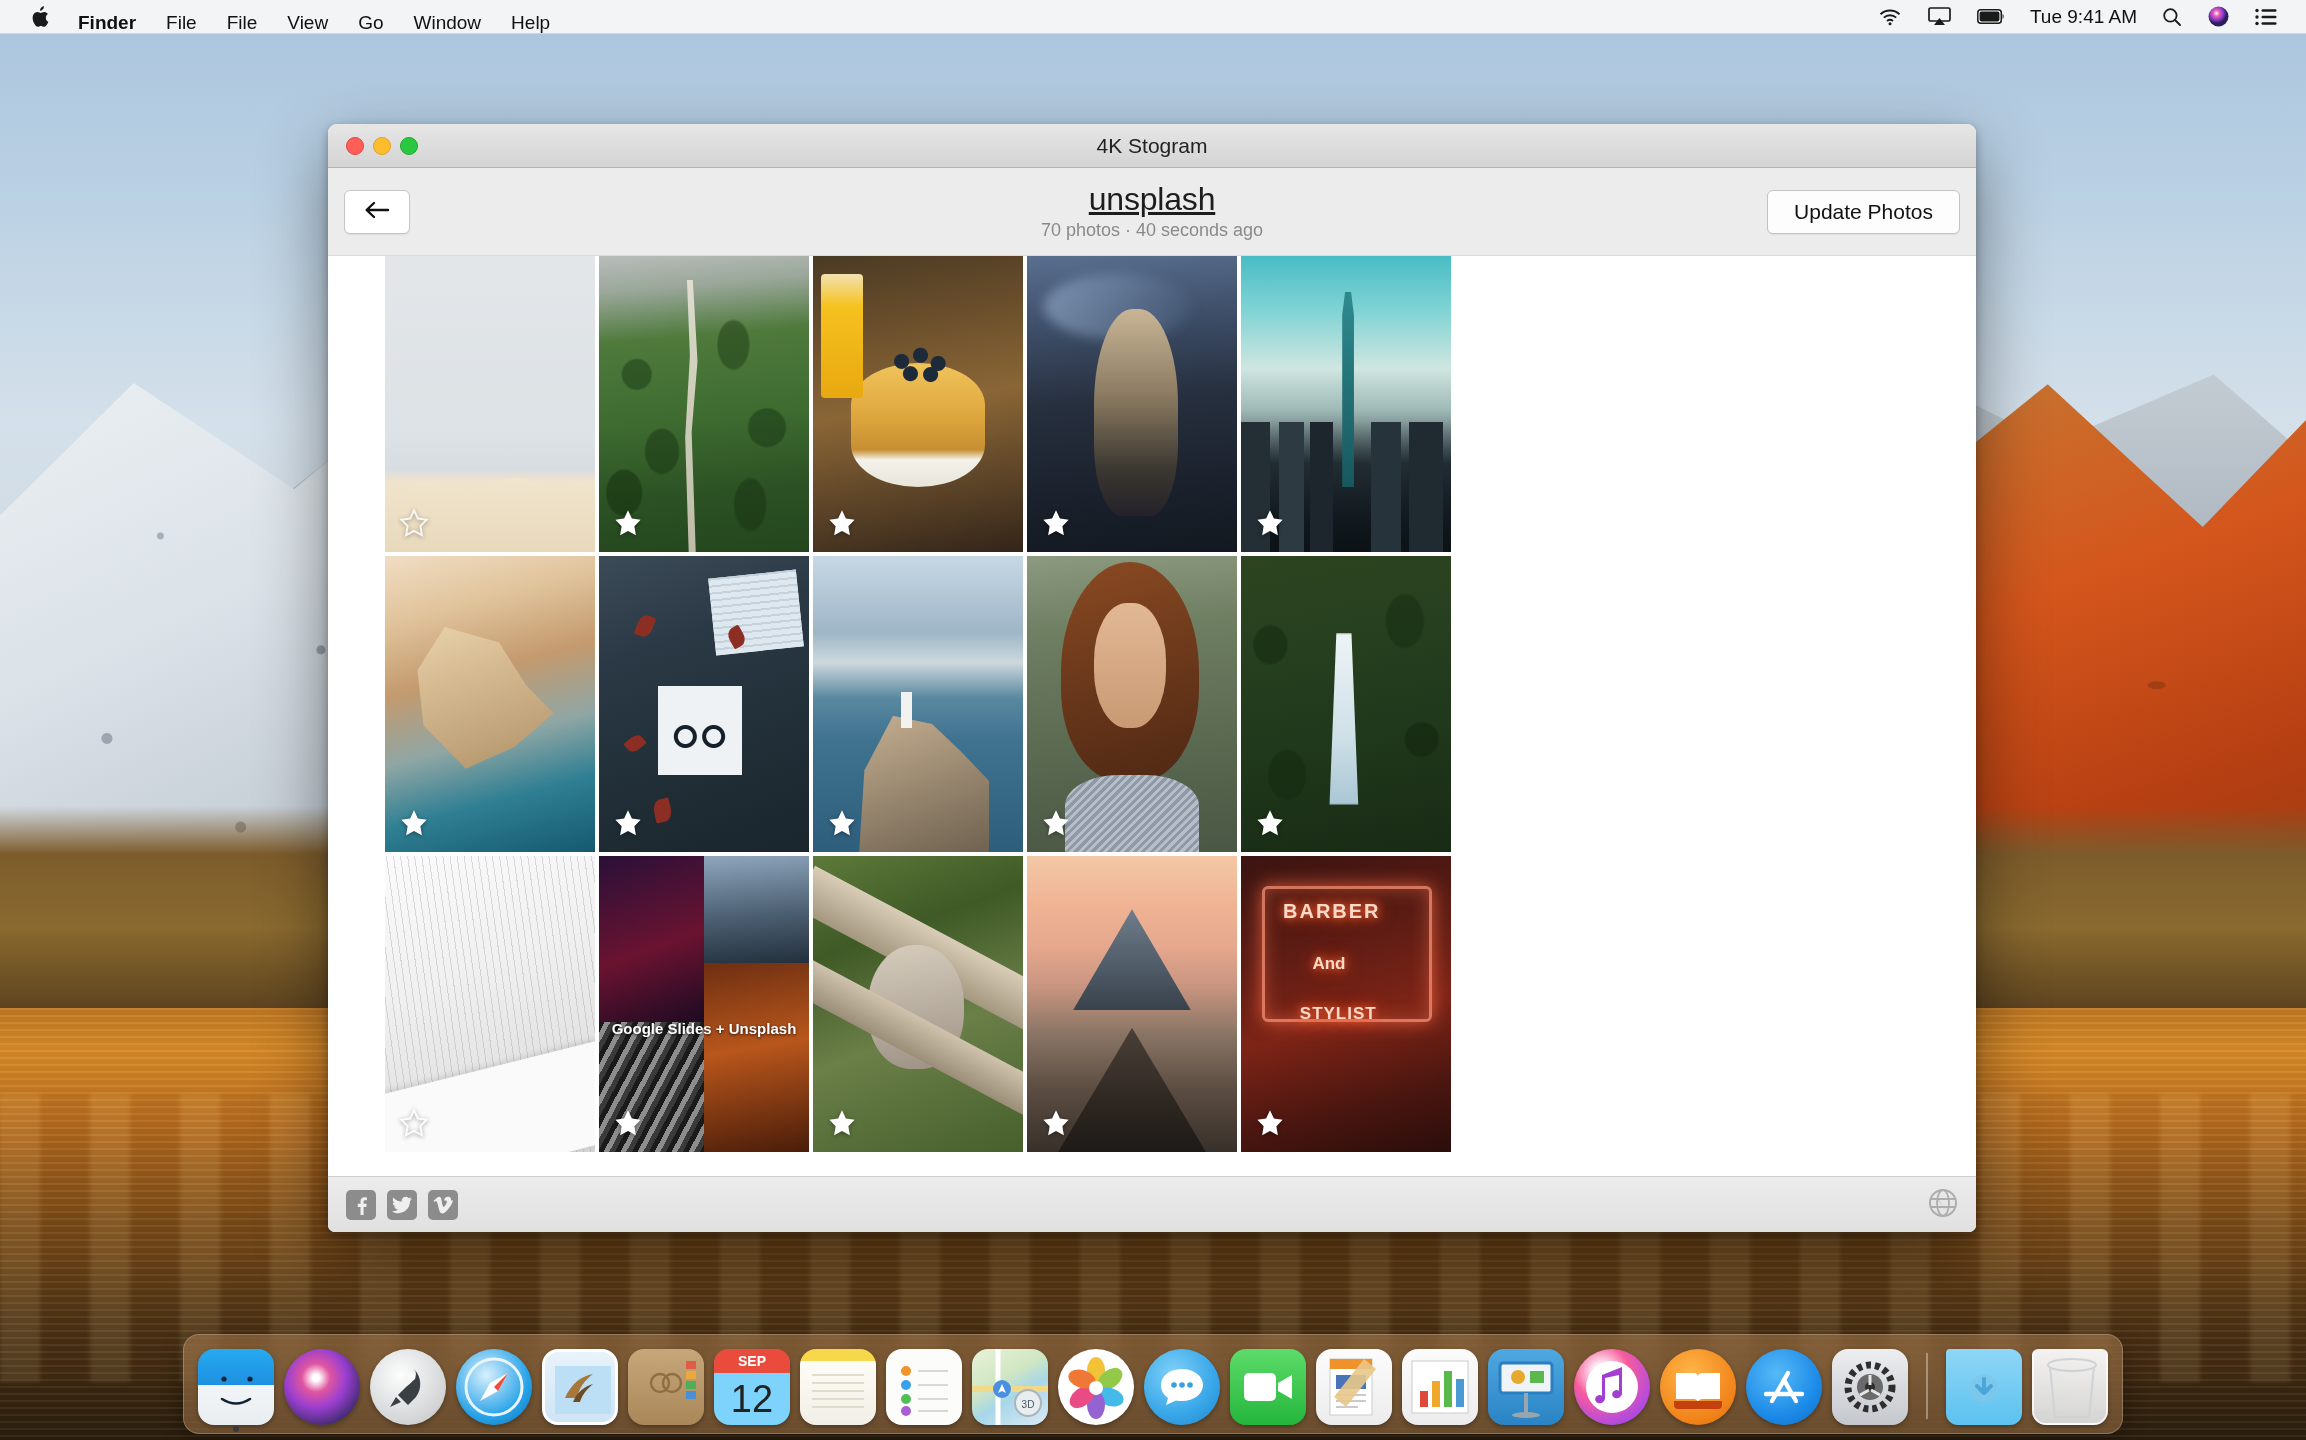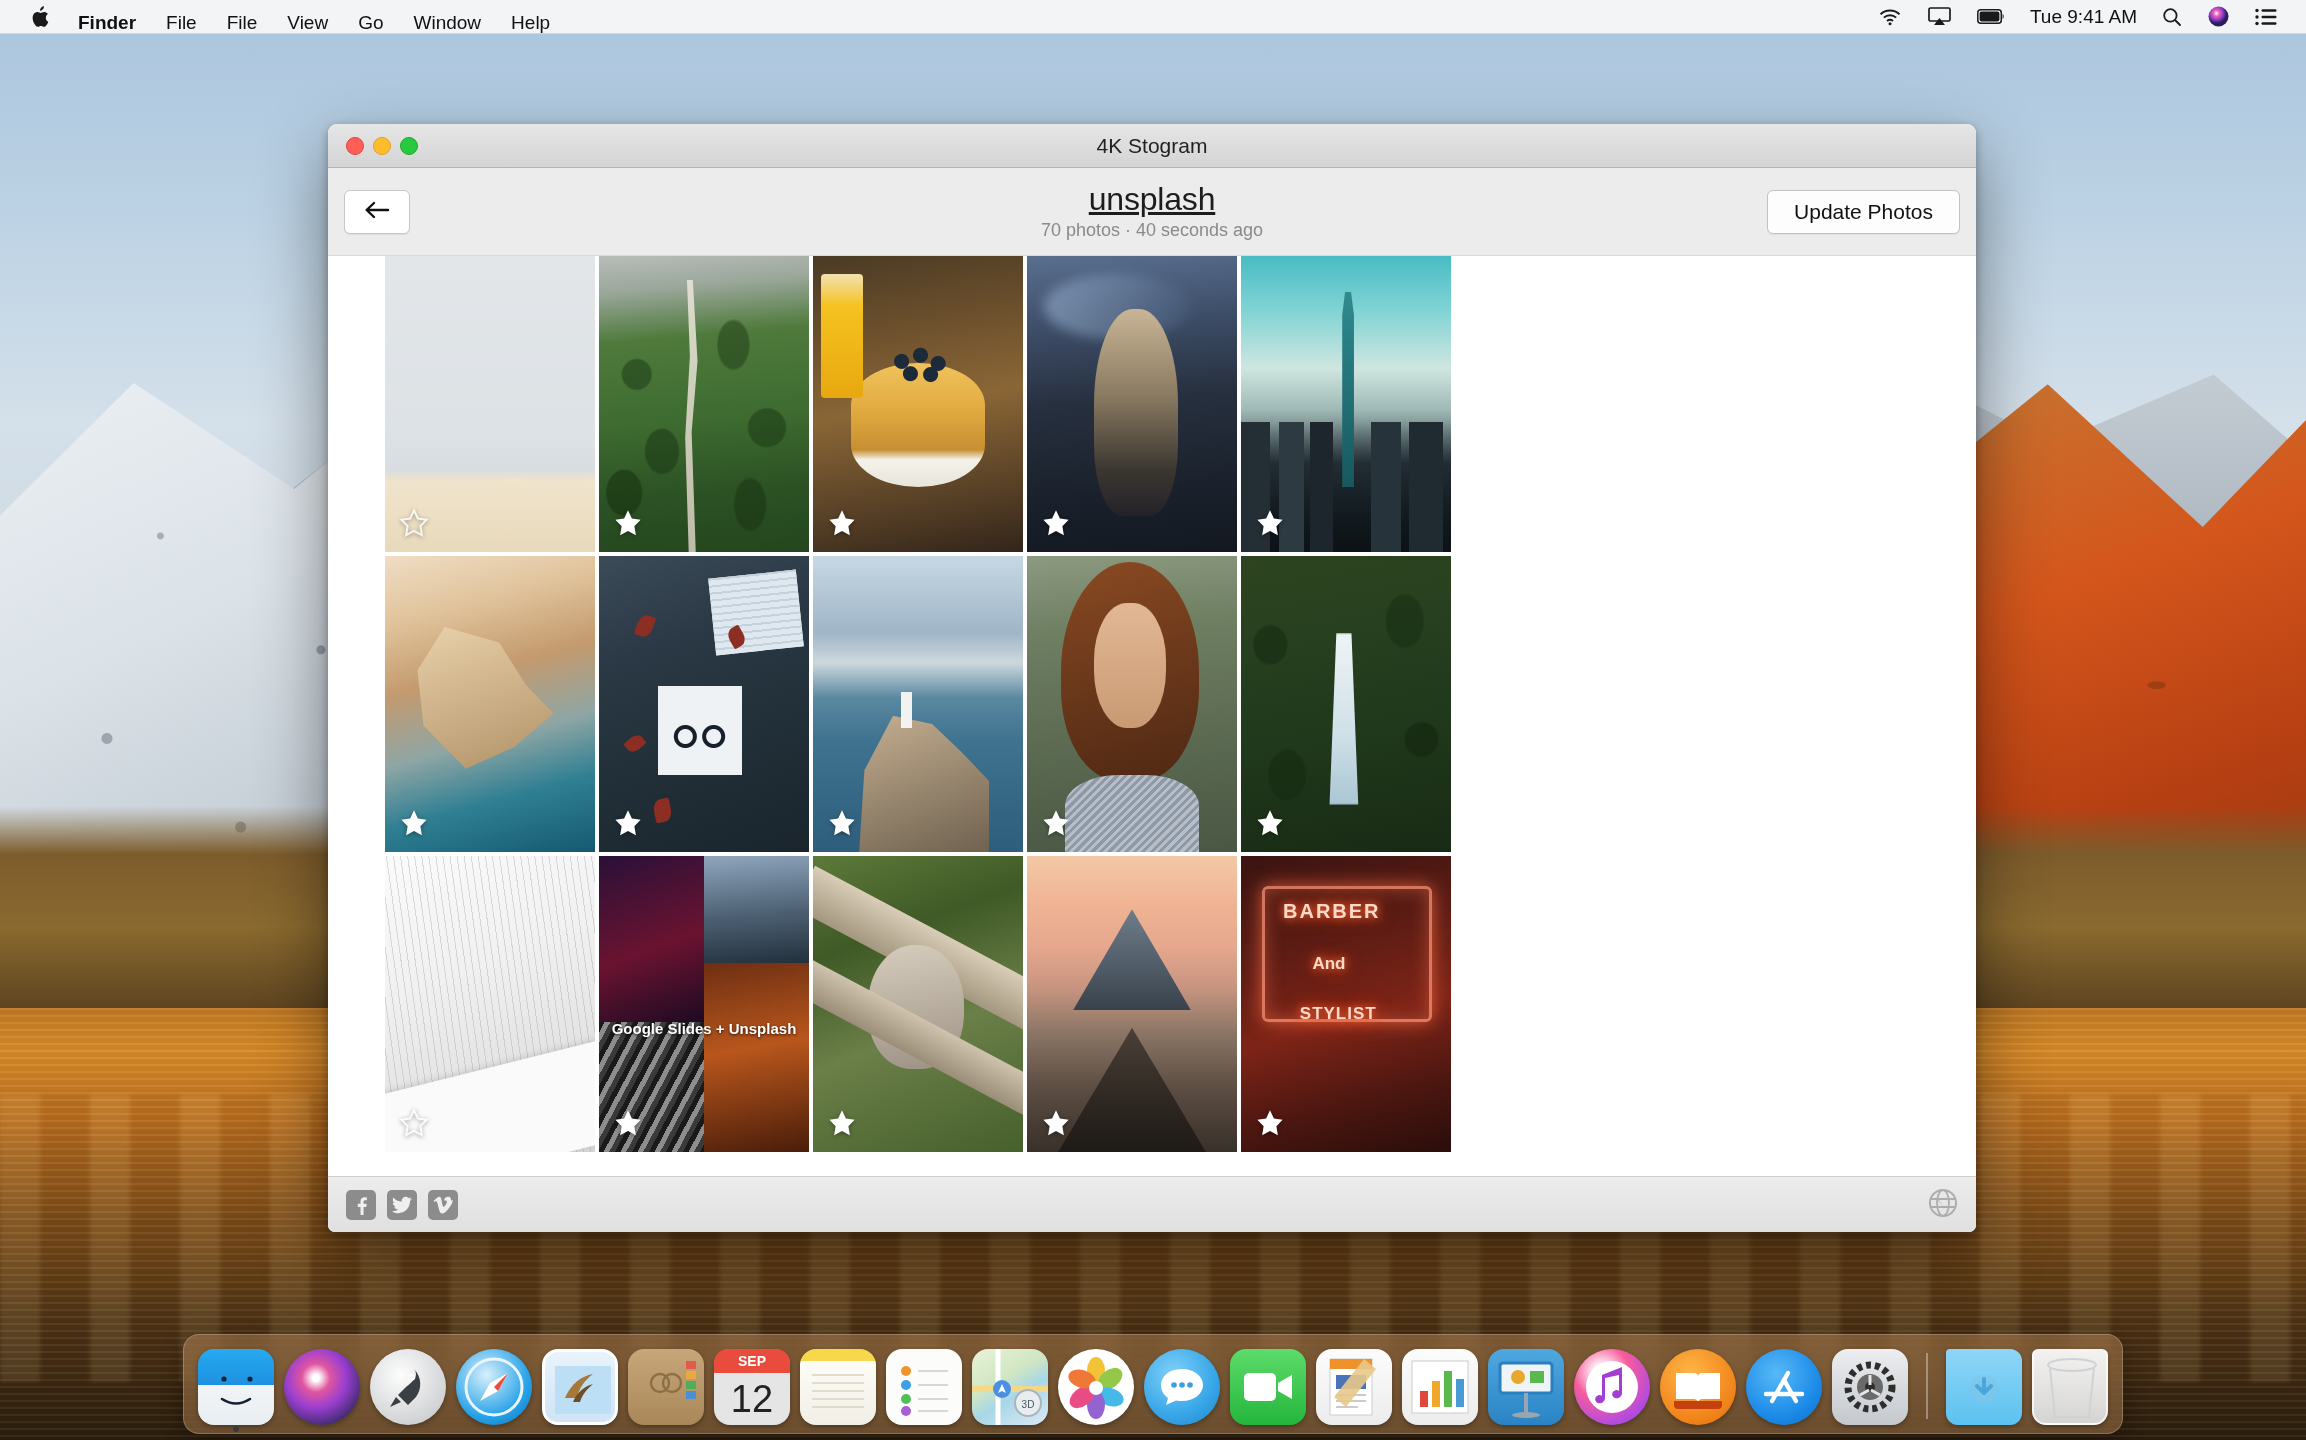--- a/index.html
+++ b/index.html
@@ -237,21 +237,21 @@
     box-shadow:0 2px 5px rgba(0,0,0,.3);flex:0 0 auto;}
   .dock-sep{width:2px;height:66px;background:rgba(255,255,255,.35);margin:0 8px 6px;flex:0 0 auto;}
   .runningdot{position:absolute;bottom:-7px;left:50%;transform:translateX(-50%);
     width:6px;height:6px;border-radius:50%;background:#3a3a3a;}
   .di-finder{background:linear-gradient(180deg,#26aaf0 0%,#1e90e0 48%,#f2f5f7 48%,#e8edf1 100%);}
   .di-siri{background:radial-gradient(circle at 42% 38%,#fff 0 5%,#e0559f 22%,#9b3fd0 46%,#3b2a6b 78%,#1b1340 100%);border-radius:50%;}
   .di-launch{background:radial-gradient(circle at 40% 34%,#fdfdfd,#d2d4d6 70%,#b9bcbf 100%);border-radius:50%;}
   .di-safari{background:radial-gradient(circle at 40% 34%,#d8f0fc,#26a2e8 62%,#0d6fb8 100%);border-radius:50%;}
   .di-mail{background:linear-gradient(180deg,#e9f3fb,#cfe4f5);border:3px solid #fff;}
   .di-contacts{background:linear-gradient(180deg,#c7a77a,#a98759);}
-  .di-calendar{background:#e5e5e5;margin-top:12px;}
+  .di-calendar{background:#7dd3fc;margin-top:12px;}
   .di-notes{background:linear-gradient(180deg,#f7d84a 0 16%,#fdfcf6 16%,#f1efe6 100%);}
   .di-reminders{background:#fcfcfa;}
   .di-maps{background:linear-gradient(150deg,#e9f2d8 0%,#cfe6c3 40%,#a7d7e8 60%,#dceaf5 100%);}
   .di-photos{background:#fff;border-radius:50%;}
   .di-messages{background:radial-gradient(circle at 38% 32%,#7fd0f7,#37a6e8 60%,#1f86cd 100%);border-radius:50%;}
   .di-facetime{background:linear-gradient(180deg,#5ddc6a,#24b63c);}
   .di-pages{background:linear-gradient(180deg,#fcfcfc,#ececec);}
   .di-numbers{background:linear-gradient(180deg,#fcfcfc,#ececec);}
   .di-keynote{background:linear-gradient(180deg,#4fa8e0,#2a83c4);}
   .di-itunes{background:radial-gradient(circle at 36% 30%,#fff 0 8%,#f75c9c 38%,#b24ae0 74%,#8a3fd0 100%);border-radius:50%;}

